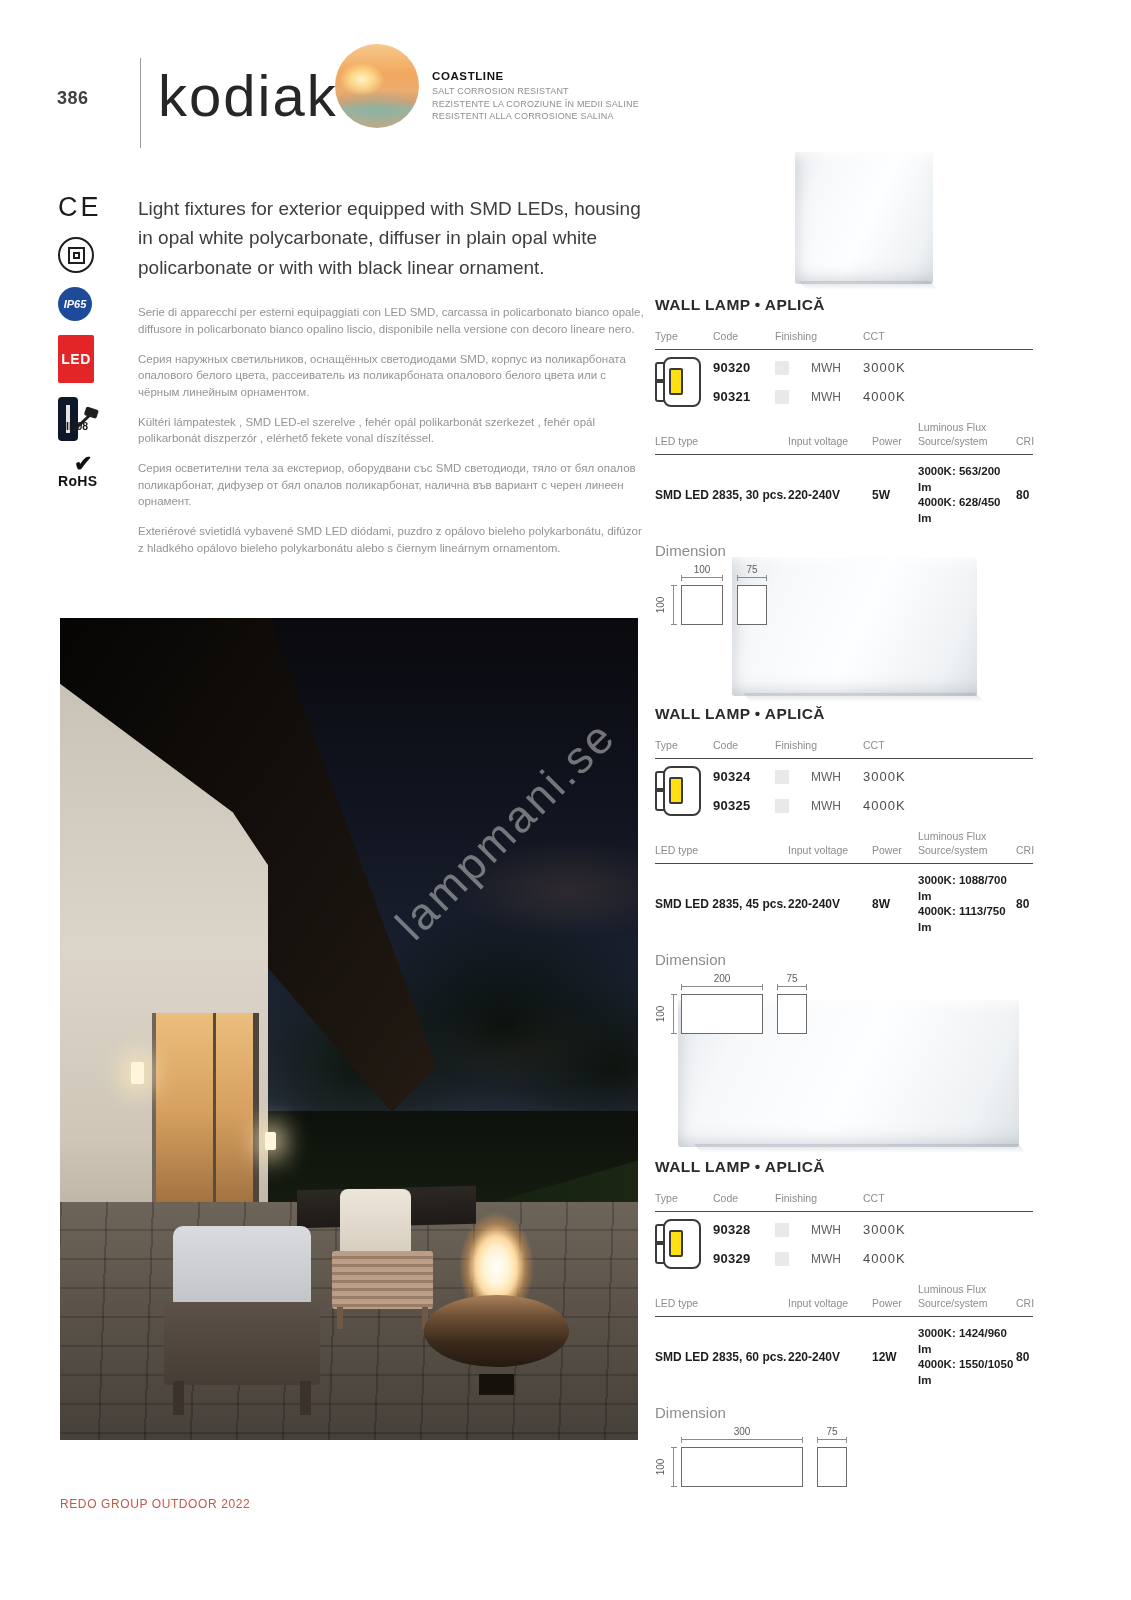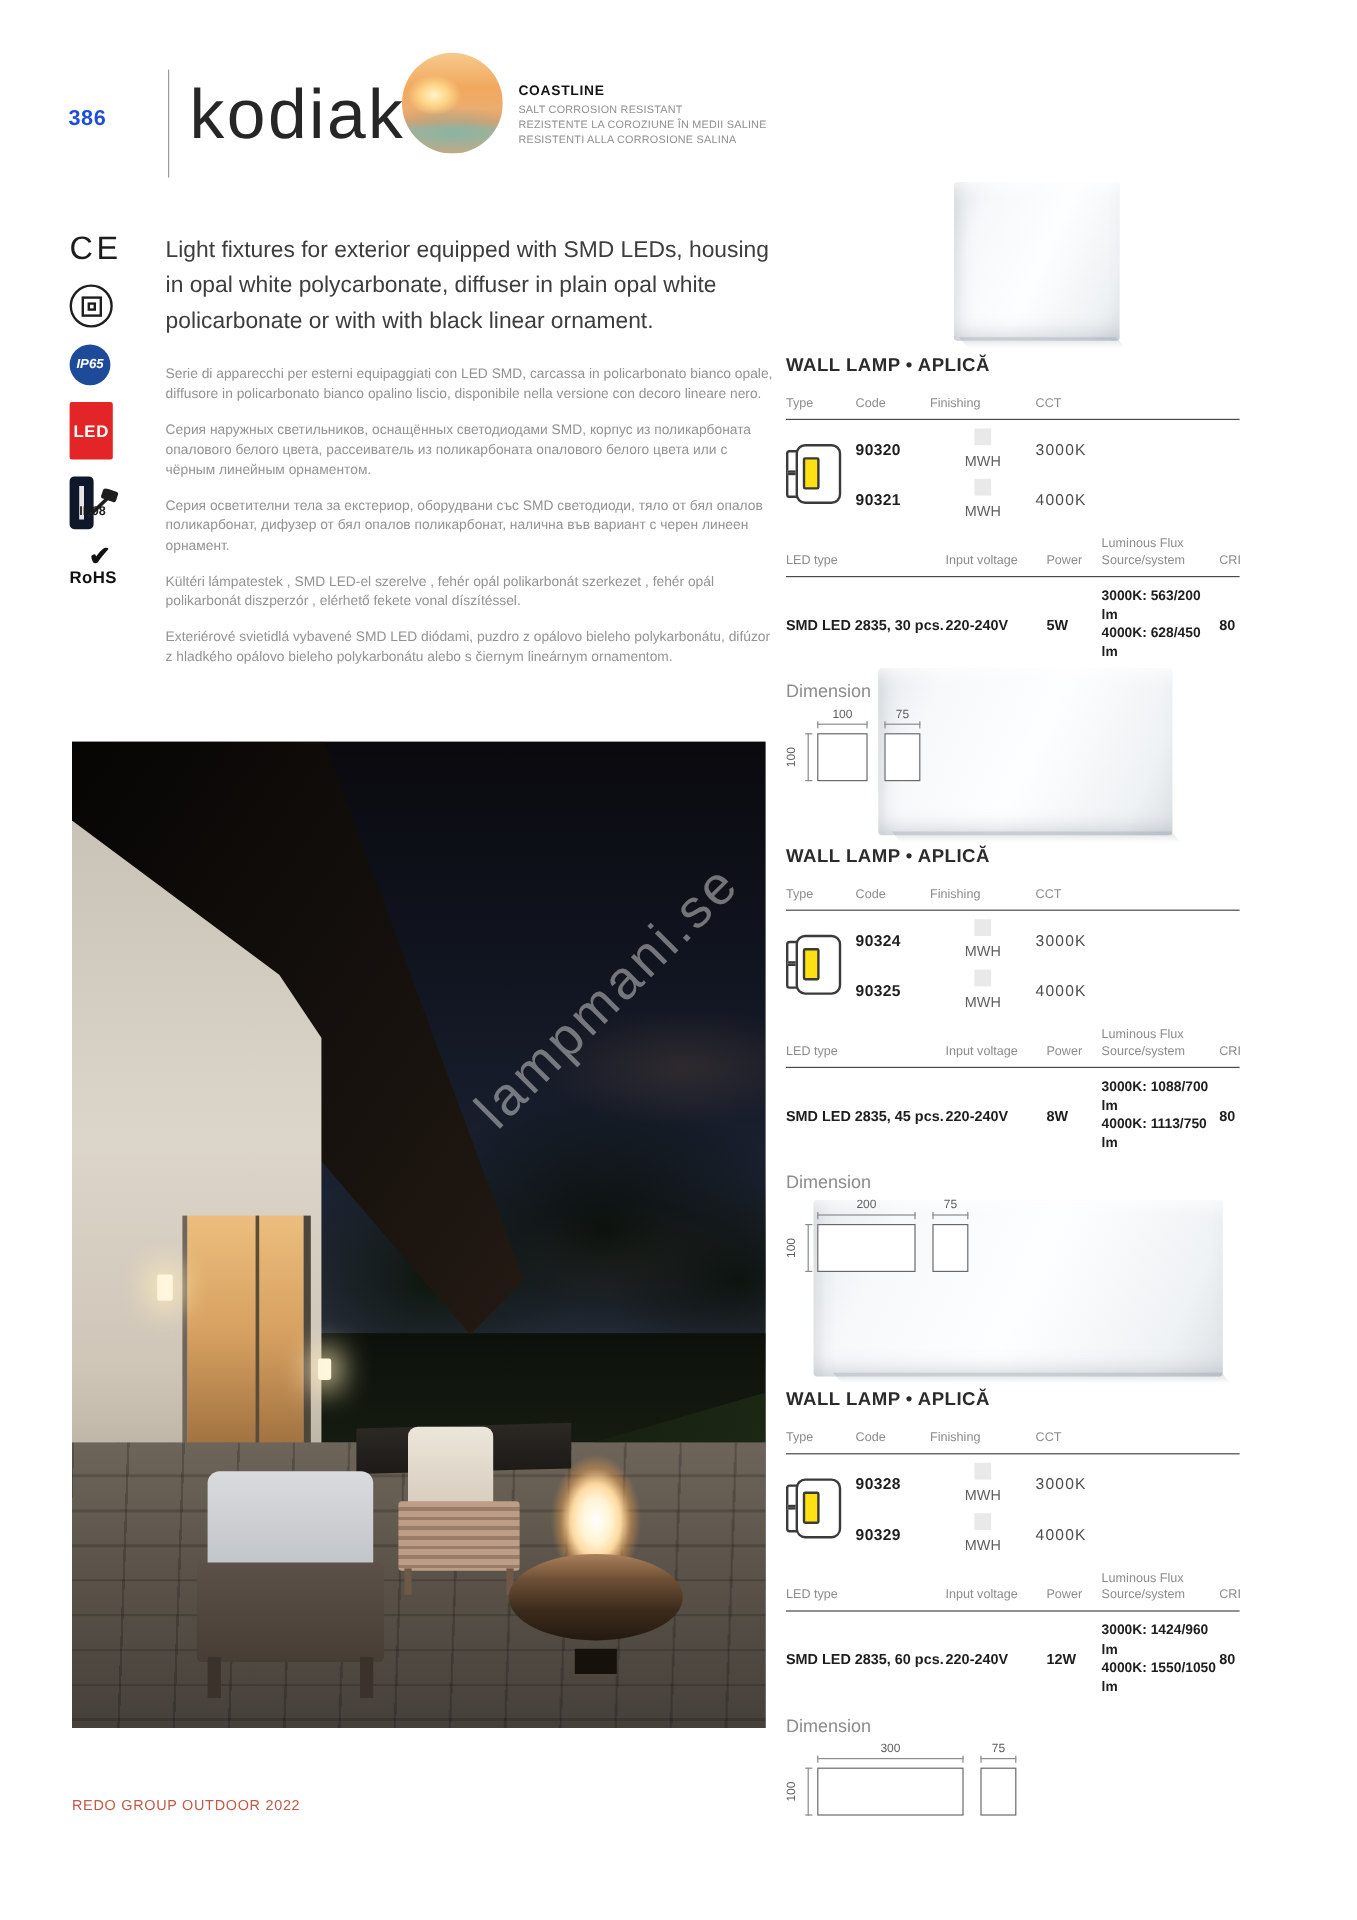--- a/index.html
+++ b/index.html
@@ -4,21 +4,21 @@
 <style>
   * { margin:0; padding:0; box-sizing:border-box; }
   html,body { background:#ffffff; }
   body {
     width:1131px; height:1600px; position:relative; overflow:hidden;
     font-family:"Liberation Sans", sans-serif; color:#333;
   }
   .abs { position:absolute; }
 
   
-  .page-num { left:57px; top:88px; font-size:18px; font-weight:700; color:#1d4ed8; letter-spacing:.5px; }
+  .page-num { left:57px; top:88px; font-size:18px; font-weight:700; color:#404040; letter-spacing:.5px; }
   .brand-divider { left:140px; top:58px; width:1px; height:90px; background:#9a9a9a; }
   .brand-logo { left:158px; top:62px; font-size:58px; font-weight:400; color:#262626; letter-spacing:2px;text-align:right; }
   .coastline-photo { left:335px; top:44px; width:84px; height:84px; border-radius:50%;
     background:
       radial-gradient(30px 22px at 32% 42%, #fff3c8 0%, rgba(255,220,140,.85) 40%, rgba(250,190,110,0) 75%),
       radial-gradient(70px 30px at 50% 78%, rgba(120,180,170,.55) 0%, rgba(120,180,170,0) 70%),
       linear-gradient(180deg, #f6c98c 0%, #f2a85e 35%, #ecad6f 55%, #d9a070 68%, #9fb39b 78%, #c9a883 100%);
   }
   .coastline-text { left:432px; top:70px; width:260px; }
   .coastline-title { font-size:11.5px; font-weight:700; color:#151515; letter-spacing:.6px; margin-bottom:3px; }
@@ -121,21 +121,21 @@
   
   .product { left:655px; width:378px; }
   .product-1 { top:296px; } .product-2 { top:705px; } .product-3 { top:1158px; }
   .product-title { font-size:15.5px; font-weight:700; color:#2b2b2b; letter-spacing:.4px; margin-bottom:16px; }
   .spec-head, .spec-body { display:grid; grid-template-columns:58px 62px 88px 1fr; }
   .spec-head { padding-bottom:7px; border-bottom:1.4px solid #4a4a4a; }
   .hdr { font-size:10.5px; color:#8c8c8c; }
   .spec-body { align-items:center; padding-top:7px; row-gap:8px; }
   .type-cell { grid-row:1 / span 2; }
   .code-cell { font-size:13px; font-weight:700; color:#1d1d1d; letter-spacing:.3px; }
-  .fin-cell { display:flex; align-items:center; gap:6px; font-size:12px; color:#5f5f5f;flex-direction:column; }
+  .fin-cell { display:flex; align-items:center; gap:22px; font-size:12px; color:#5f5f5f; }
   .swatch { width:14px; height:14px; background:#e9e9e9; display:inline-block; }
   .cct-cell { font-size:13px; color:#4c4c4c; letter-spacing:1px; }
   .type-icon { position:relative; width:46px; height:50px; }
   .ti-body { position:absolute; left:8px; top:0; right:0; bottom:0; border:2.5px solid #3a3a3a; border-radius:8px; background:#fff; }
   .ti-bracket { position:absolute; left:0; top:5px; width:11px; height:40px; border:2.5px solid #3a3a3a; border-radius:3px; background:#fff; }
   .ti-notch { position:absolute; left:1px; top:22px; width:7px; height:4px; background:#fff; border-top:2px solid #3a3a3a; border-bottom:2px solid #3a3a3a; }
   .ti-led { position:absolute; left:14px; top:11px; width:14px; height:27px; background:#ffe013; border:2.5px solid #3a3a3a; border-radius:2px; }
 
   .led-head, .led-body { display:grid; grid-template-columns:133px 84px 46px 98px 1fr; }
   .led-head { margin-top:14px; padding-bottom:6px; border-bottom:1.4px solid #4a4a4a; align-items:end; }
@@ -192,22 +192,22 @@
   <div class="badge rohs">
     <div class="rohs-check">✔</div>
     <div class="rohs-label">RoHS</div>
   </div>
 </div>
 
 <div class="abs intro">
   <div class="intro-heading">Light fixtures for exterior equipped with SMD LEDs, housing in opal white polycarbonate, diffuser in plain opal white policarbonate or with with black linear ornament.</div>
   <p>Serie di apparecchi per esterni equipaggiati con LED SMD, carcassa in policarbonato bianco opale, diffusore in policarbonato bianco opalino liscio, disponibile nella versione con decoro lineare nero.</p>
   <p>Серия наружных светильников, оснащённых светодиодами SMD, корпус из поликарбоната опалового белого цвета, рассеиватель из поликарбоната опалового белого цвета или с чёрным линейным орнаментом.</p>
+  <p>Kültéri lámpatestek , SMD LED-el szerelve , fehér opál polikarbonát szerkezet , fehér opál polikarbonát diszperzór , elérhető fekete vonal díszítéssel.</p>
   <p>Серия осветителни тела за екстериор, оборудвани със SMD светодиоди, тяло от бял опалов поликарбонат, дифузер от бял опалов поликарбонат, налична във вариант с черен линеен орнамент.</p>
-  <p>Kültéri lámpatestek , SMD LED-el szerelve , fehér opál polikarbonát szerkezet , fehér opál polikarbonát diszperzór , elérhető fekete vonal díszítéssel.</p>
   <p>Exteriérové svietidlá vybavené SMD LED diódami, puzdro z opálovo bieleho polykarbonátu, difúzor z hladkého opálovo bieleho polykarbonátu alebo s čiernym lineárnym ornamentom.</p>
 </div>
 
 <div class="abs photo">
   <div class="trees"></div>
   <div class="hedge"></div>
   <div class="grass"></div>
   <div class="roof"></div>
   <div class="house-wall"></div>
   <div class="window">

